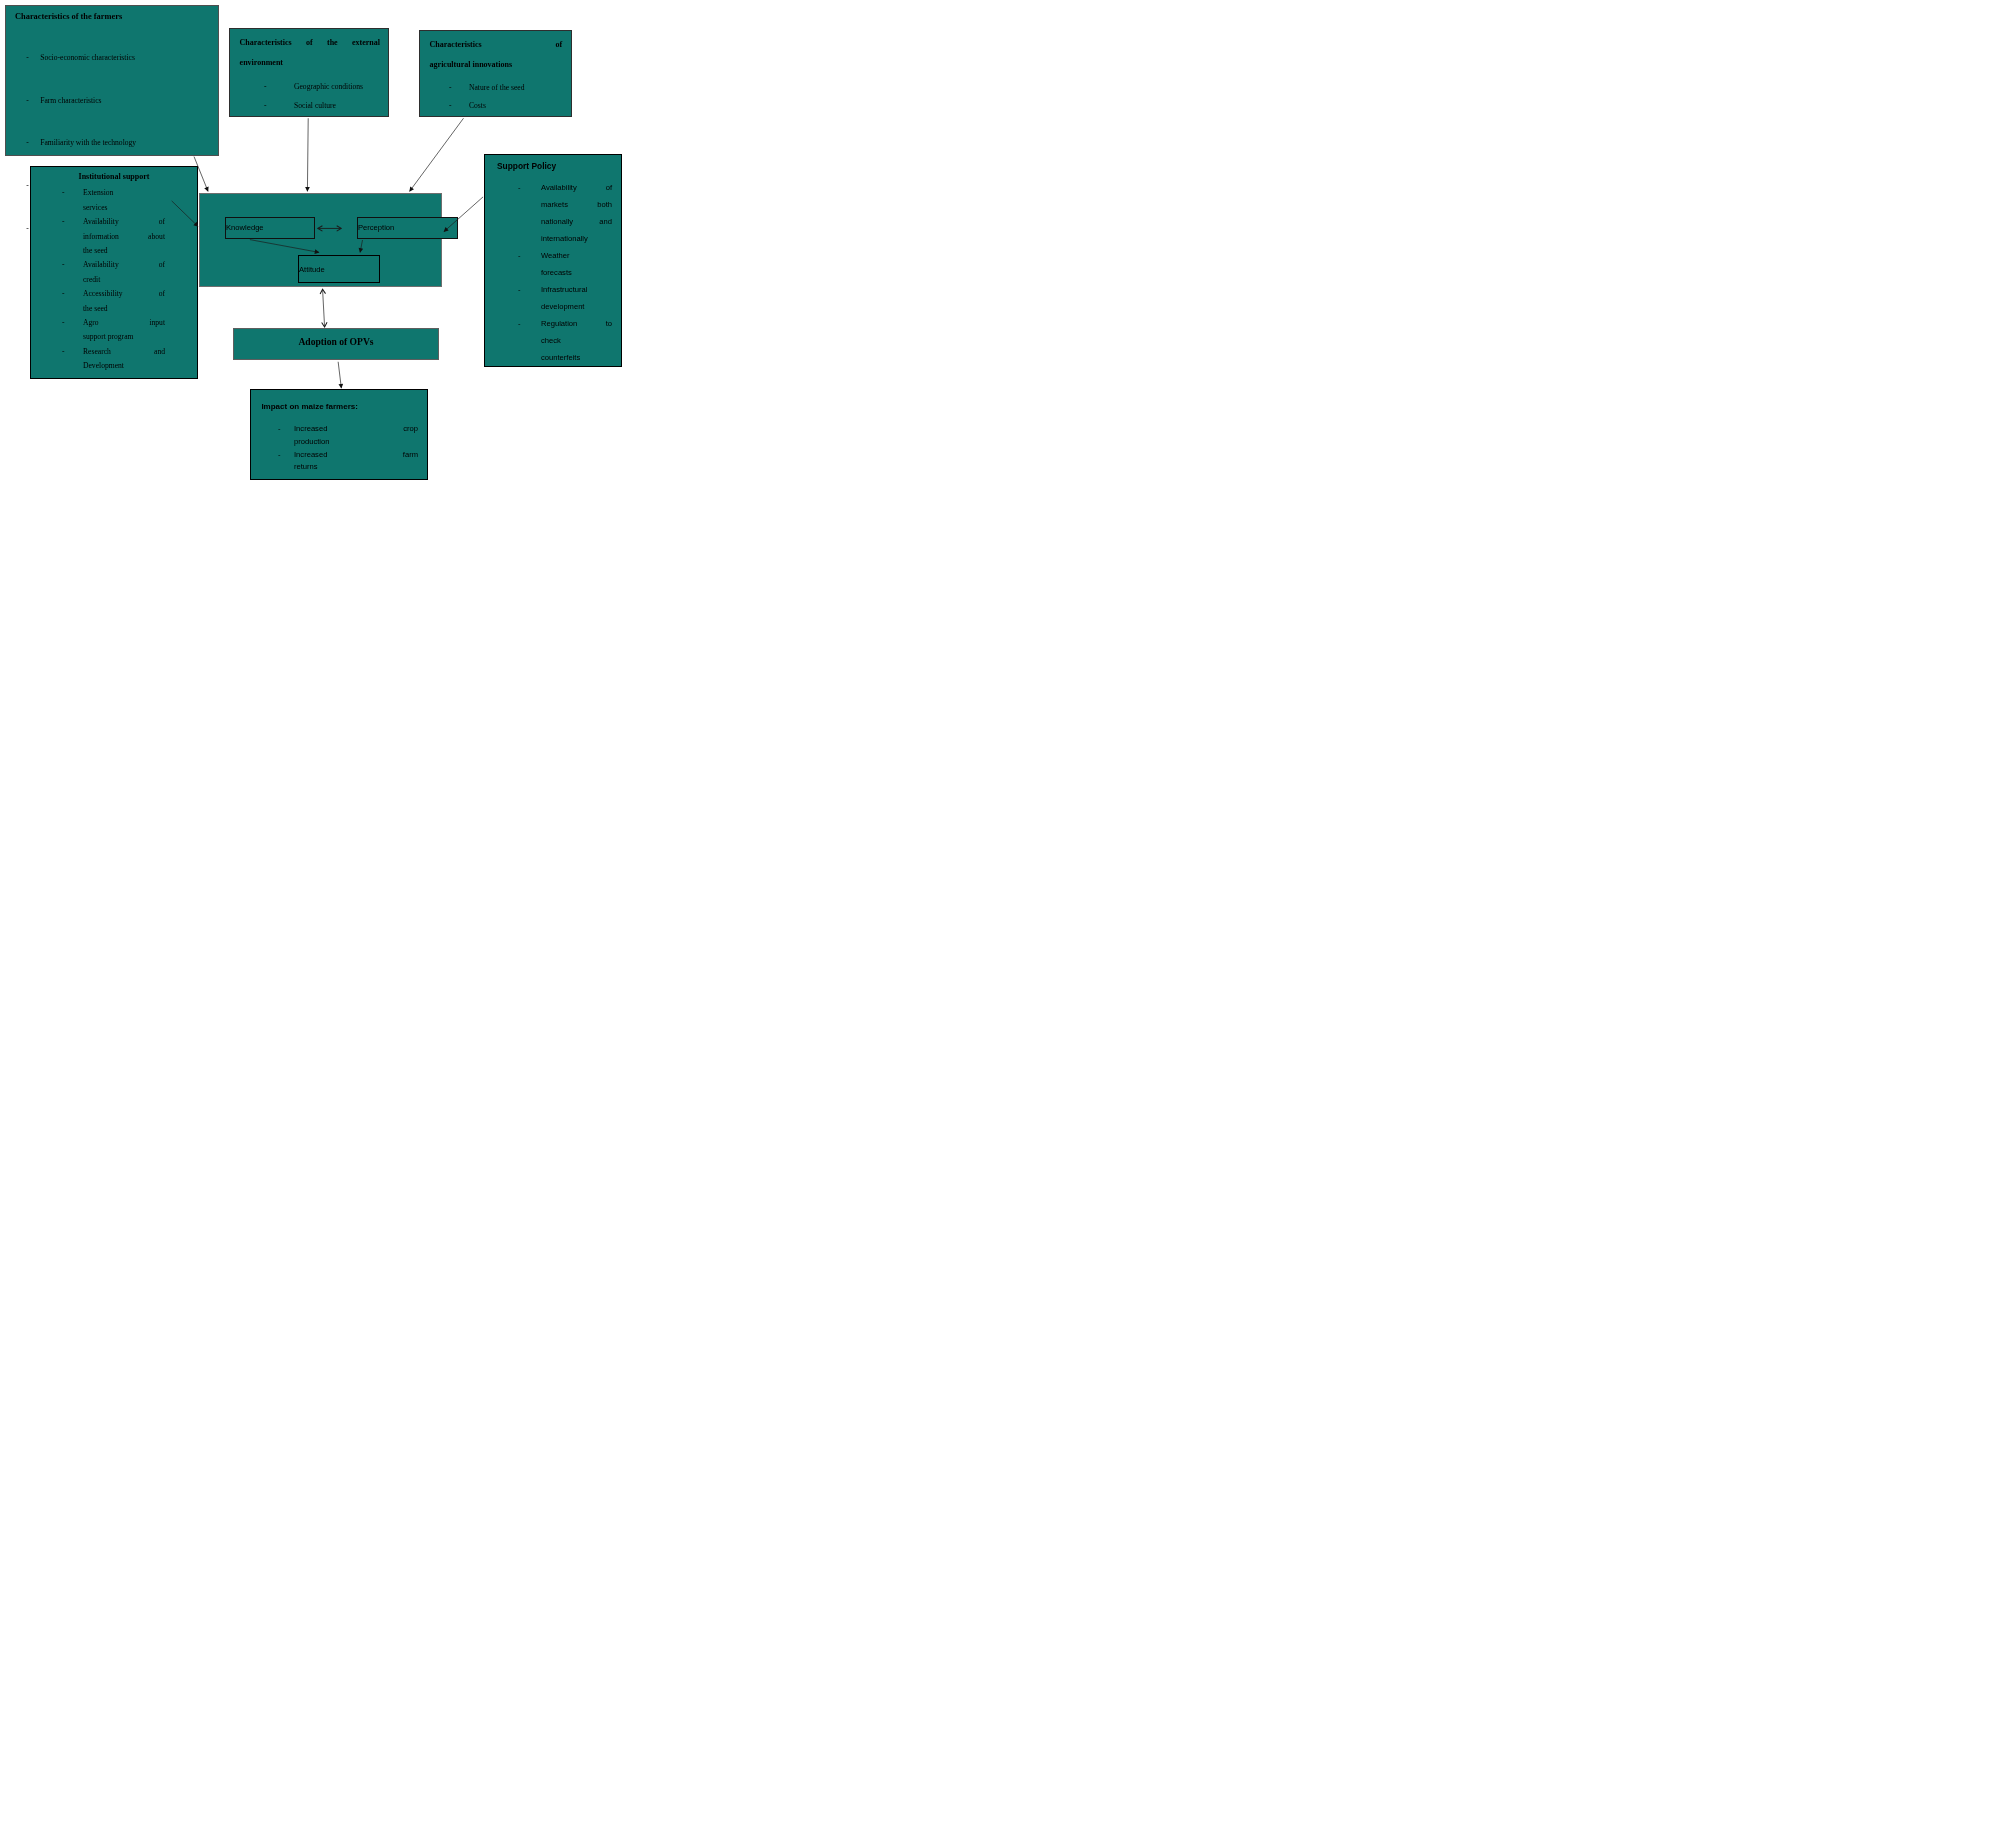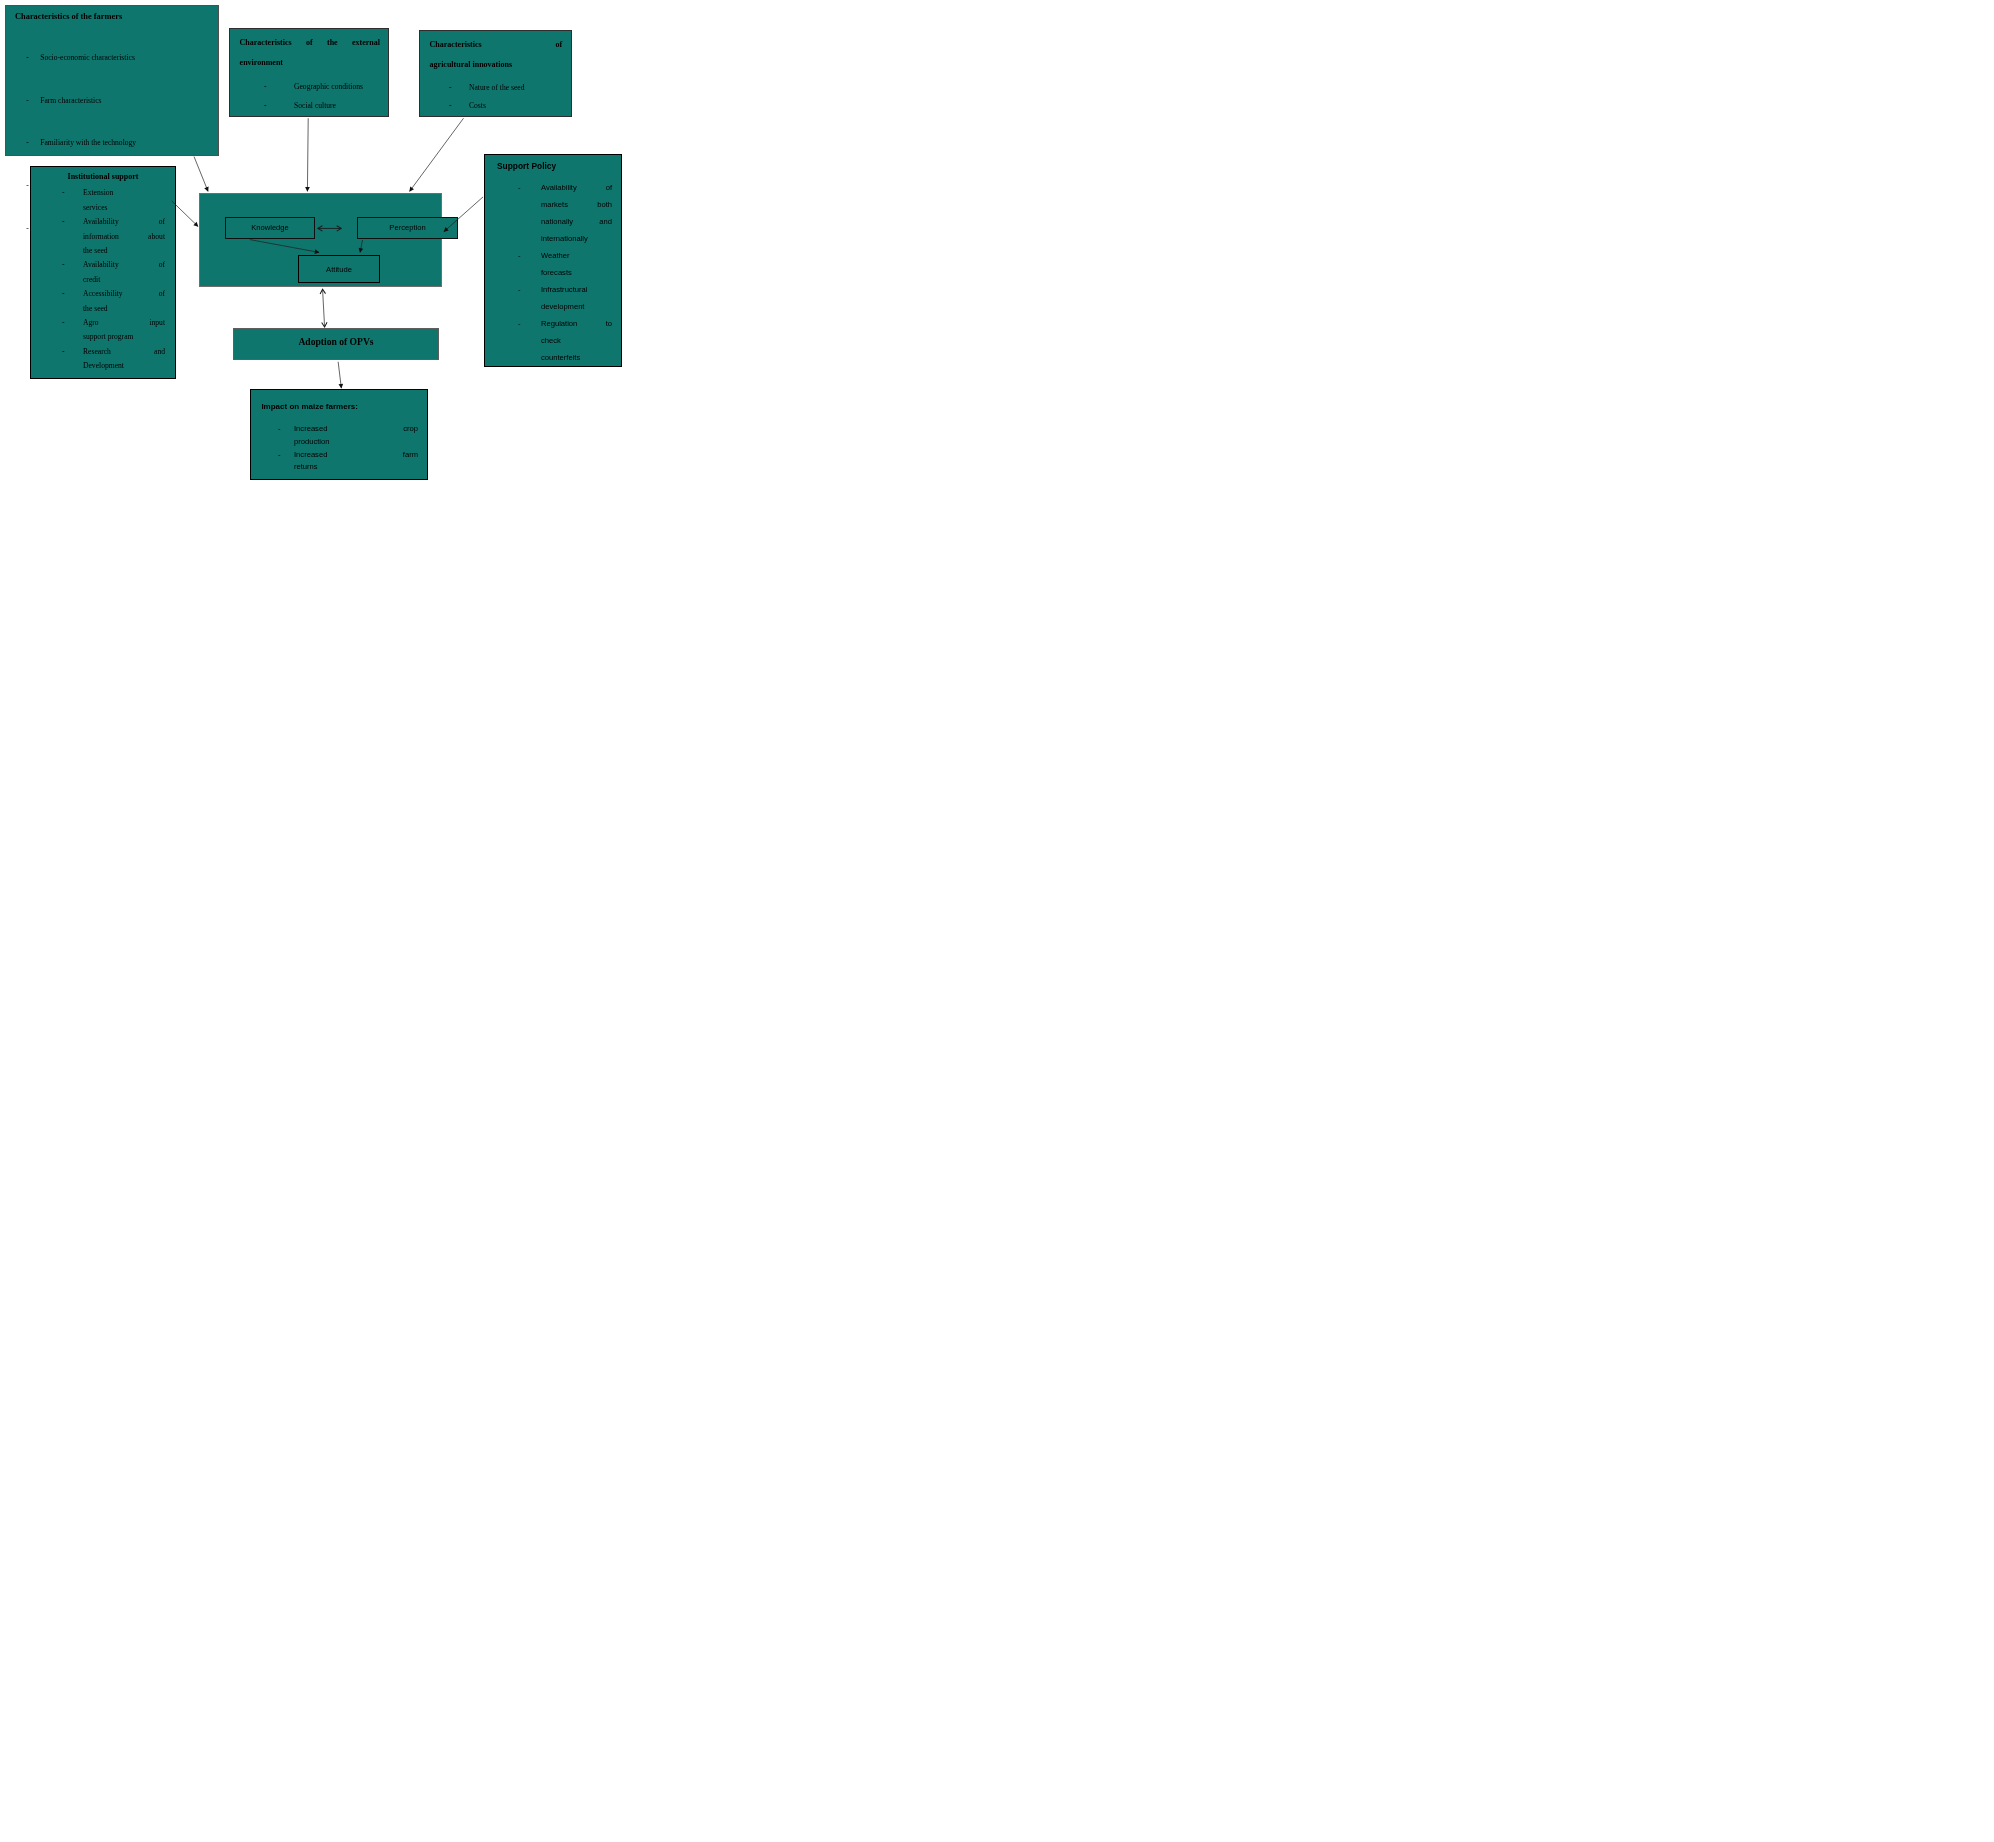--- a/index.html
+++ b/index.html
@@ -7,21 +7,21 @@
 
   .serif { font-family:"Liberation Serif", serif; }
   .sans  { font-family:"Liberation Sans", sans-serif; }
 
   .box { position:absolute; background:#0f766e; box-sizing:border-box; color:#000; }
 
   
   .farmers       { left:5.2px;   top:5.2px;  width:214px; height:151px; border:0.8px solid #4f4f4f; }
   .external      { left:229px;  top:28px;  width:160px; height:89px; border:0.8px solid #2e2e2e; }
   .innovations   { left:419px; top:29.5px;  width:153px; height:87px; border:0.8px solid #2e2e2e; }
-  .institutional { left:30px;   top:166px; width:146px; height:213px; border:1.2px solid #000; }
+  .institutional { left:30px;   top:166px; width:168px; height:213px; border:1.2px solid #000; }
   .support       { left:484px; top:154px; width:138px; height:213px; border:1.2px solid #000; }
   .core          { left:199px;  top:193px; width:243px; height:94px; border:0.8px solid #6e6e6e; }
   .knowledge     { left:225px;  top:217px; width:90px; height:21.5px;  border:1.2px solid #101010; }
   .perception    { left:344px;  top:217px; width:101px; height:21.5px;  border:1.2px solid #101010;margin-left:13px; }
   .attitude      { left:298px;  top:255px; width:82px; height:28px;  border:1.2px solid #000; }
   .adoption      { left:233px;  top:328px; width:206px; height:32px;  border:1.2px solid #5e5e5e; }
   .impact        { left:250px;  top:389px; width:178px; height:91px; border:1.2px solid #000; }
 
   
   .li   { position:relative; }
@@ -63,21 +63,21 @@
   .support .dash  { left:33px; }
   .support .txt   { margin-left:56px; width:71px; }
 
   
   .impact .title { font-size:8px; font-weight:bold; padding:12px 0 0 10.4px; }
   .impact .list  { margin-top:12px; font-size:7.6px; line-height:12.8px; }
   .impact .dash  { left:27px; }
   .impact .txt   { margin-left:43px; width:124px; }
 
   
-  .centerlabel { display:flex; align-items:center; justify-content:center; font-size:7.6px; }
+  .centerlabel { display:flex; align-items:center; font-size:7.6px; }
   .adoption    { display:flex; align-items:center; justify-content:center;
                  font-size:9.6px; font-weight:bold; padding-bottom:4.8px; }
 
   
   #arrows { position:absolute; left:0; top:0; width:626px; height:482px; pointer-events:none; }
   #arrows line { stroke:#1a1a1a; stroke-width:1.7; }
   #arrows line.thick { stroke-width:2.2; }
 </style>
 </head>
 <body>

